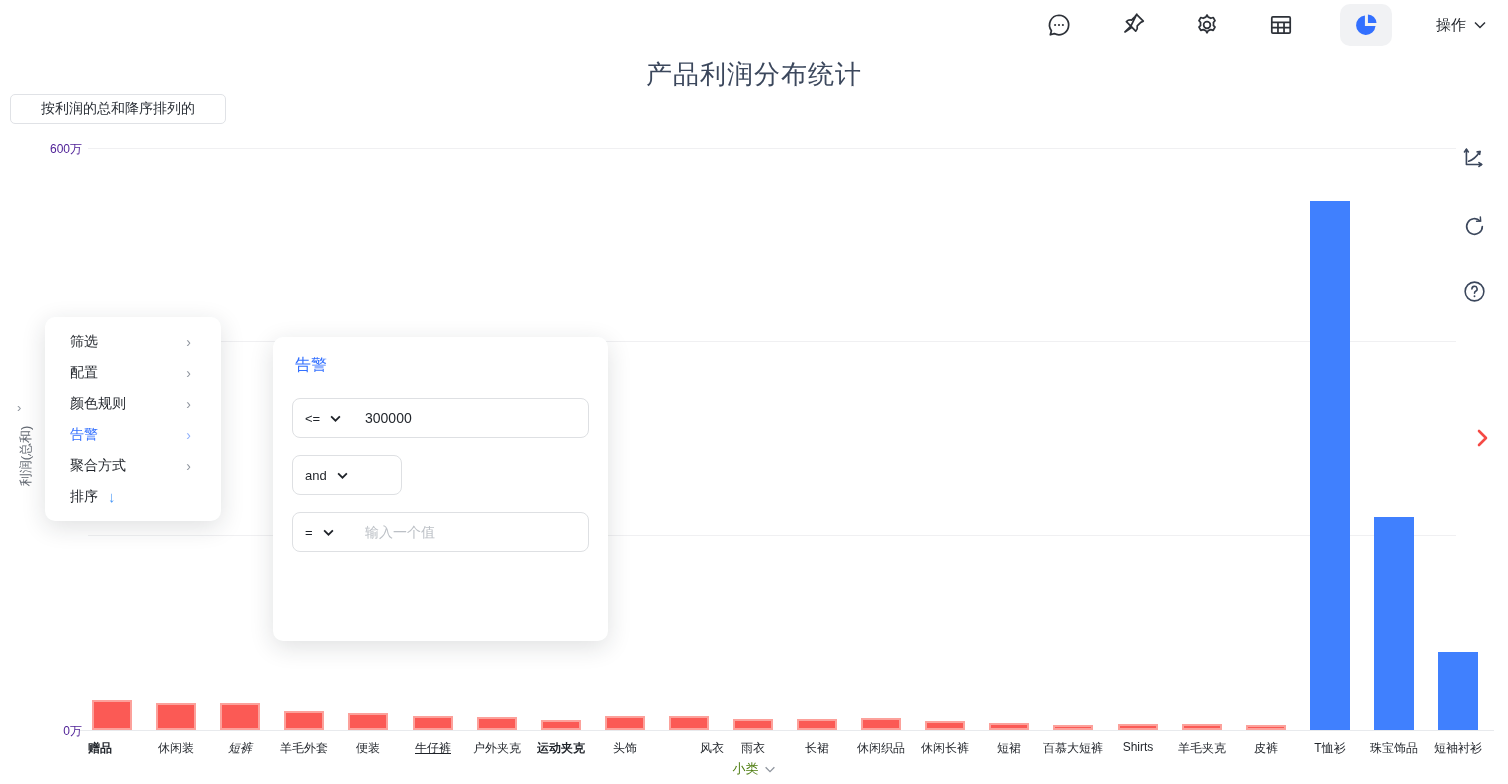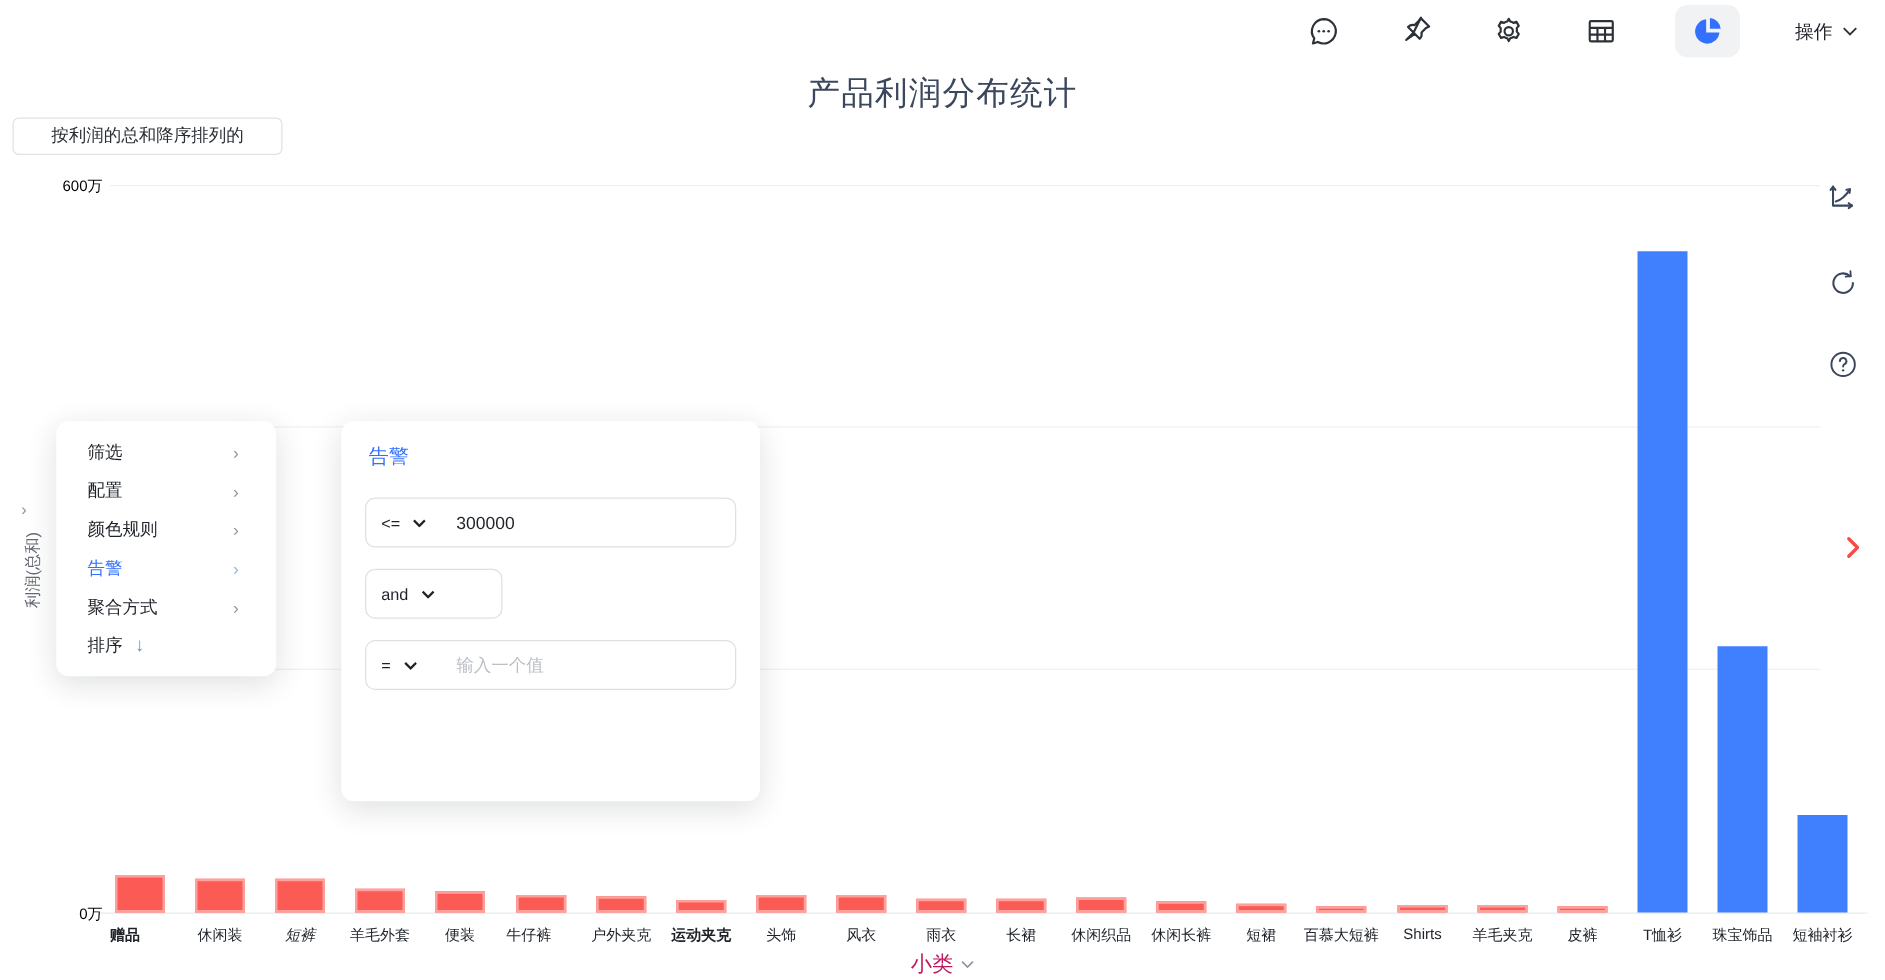--- a/index.html
+++ b/index.html
@@ -15,39 +15,39 @@
 
   
   .page-title { position:absolute; left:0; right:0; top:57px; text-align:center;
     font-size:26px; font-weight:500; color:#3b475c; letter-spacing:1px; }
   .sort-badge { position:absolute; left:10px; top:94px; padding:5px 30px; border:1px solid #e0e2e6;
     border-radius:5px; font-size:14px; color:#2a2f36; background:#fff; }
 
   
   .gridline { position:absolute; left:88px; width:1368px; height:1px; background:#f0f0f2; }
   .baseline { position:absolute; left:80px; width:1414px; top:730px; height:1px; background:#e8eaed; }
-  .ytick { position:absolute; left:28px; width:54px; text-align:right; font-size:12px; color:#000000; }
+  .ytick { position:absolute; left:28px; width:54px; text-align:right; font-size:12px; color:#4c1d95; }
   .plot { position:absolute; left:80px; top:148px; width:1410px; height:582px; z-index:1; }
   .bar { position:absolute; bottom:0; width:40px; }
   .bar-alert  { background:#fb5a55; border:2px solid #fca19b; }
   .bar-normal { background:#4080fe; }
   .xlabels { position:absolute; left:80px; top:740px; width:1410px; height:18px; }
   .xlabel { position:absolute; width:90px; margin-left:-45px; text-align:center; font-size:12px; color:#1f2329; white-space:nowrap; }
   .xaxis-name { position:absolute; left:50%; transform:translateX(-50%); top:760px; display:flex; align-items:center; gap:6px;
-    font-size:17px; color:#be185d; cursor:pointer; }
+    font-size:13px; color:#4d7c0f; cursor:pointer; }
   .yaxis-name { position:absolute; left:-34px; top:447px; width:120px; text-align:center;
     transform:rotate(-90deg); font-size:13px; color:#646a73; }
   .yaxis-collapse { position:absolute; left:17px; top:400px; font-size:13px; color:#8f959e; cursor:pointer; }
 
   
   .rail-icon { position:absolute; left:1460px; width:28px; height:28px; display:flex; align-items:center; justify-content:center; cursor:pointer; z-index:5; }
   .expand-arrow { position:absolute; left:1476px; top:429px; cursor:pointer; z-index:5; }
 
   
-  .menu { position:absolute; left:45px; top:337px; width:176px; background:#fff; border-radius:10px;
+  .menu { position:absolute; left:45px; top:317px; width:176px; background:#fff; border-radius:10px;
     box-shadow:0 6px 24px rgba(31,35,41,.14); padding:9px 0; z-index:30; }
   .menu-item { height:31px; display:flex; align-items:center; justify-content:space-between;
     padding:0 30px 0 25px; font-size:14px; color:#1f2329; cursor:pointer; }
   .menu-item .sub { color:#8f959e; font-size:14px; }
   .menu-item.active, .menu-item.active .sub { color:#3370ff; }
   .menu-item.active .sub { color:#8fb0fb; }
   .sort-arrow { color:#4f9bf7; font-size:15px; margin-left:10px; }
   .menu-item .left-group { display:flex; align-items:center; }
 
   
@@ -148,25 +148,25 @@
     <div class="bar bar-normal" style="left: 1230px; height: 529px;"></div>
     <div class="bar bar-normal" style="left: 1294px; height: 213px;"></div>
     <div class="bar bar-normal" style="left: 1358px; height: 78px;"></div>
   </div>
 <div class="xlabels" id="xlabels">
     <div class="xlabel" style="left: 20px; font-weight: bold;">赠品</div>
     <div class="xlabel" style="left: 96px;">休闲装</div>
     <div class="xlabel" style="left: 160px; font-style: italic;">短裤</div>
     <div class="xlabel" style="left: 224px;">羊毛外套</div>
     <div class="xlabel" style="left: 288px;">便装</div>
-    <div class="xlabel" style="left: 343px;">牛仔裤</div>
+    <div class="xlabel" style="left: 353px; text-decoration: underline;">牛仔裤</div>
     <div class="xlabel" style="left: 417px;">户外夹克</div>
     <div class="xlabel" style="left: 481px; font-weight: bold;">运动夹克</div>
     <div class="xlabel" style="left: 545px;">头饰</div>
-    <div class="xlabel" style="left: 609px;">风衣</div>
+    <div class="xlabel" style="left: 632px;">风衣</div>
     <div class="xlabel" style="left: 673px;">雨衣</div>
     <div class="xlabel" style="left: 737px;">长裙</div>
     <div class="xlabel" style="left: 801px;">休闲织品</div>
     <div class="xlabel" style="left: 865px;">休闲长裤</div>
     <div class="xlabel" style="left: 929px;">短裙</div>
     <div class="xlabel" style="left: 993px;">百慕大短裤</div>
     <div class="xlabel" style="left: 1058px;">Shirts</div>
     <div class="xlabel" style="left: 1122px;">羊毛夹克</div>
     <div class="xlabel" style="left: 1186px;">皮裤</div>
     <div class="xlabel" style="left: 1250px;">T恤衫</div>

